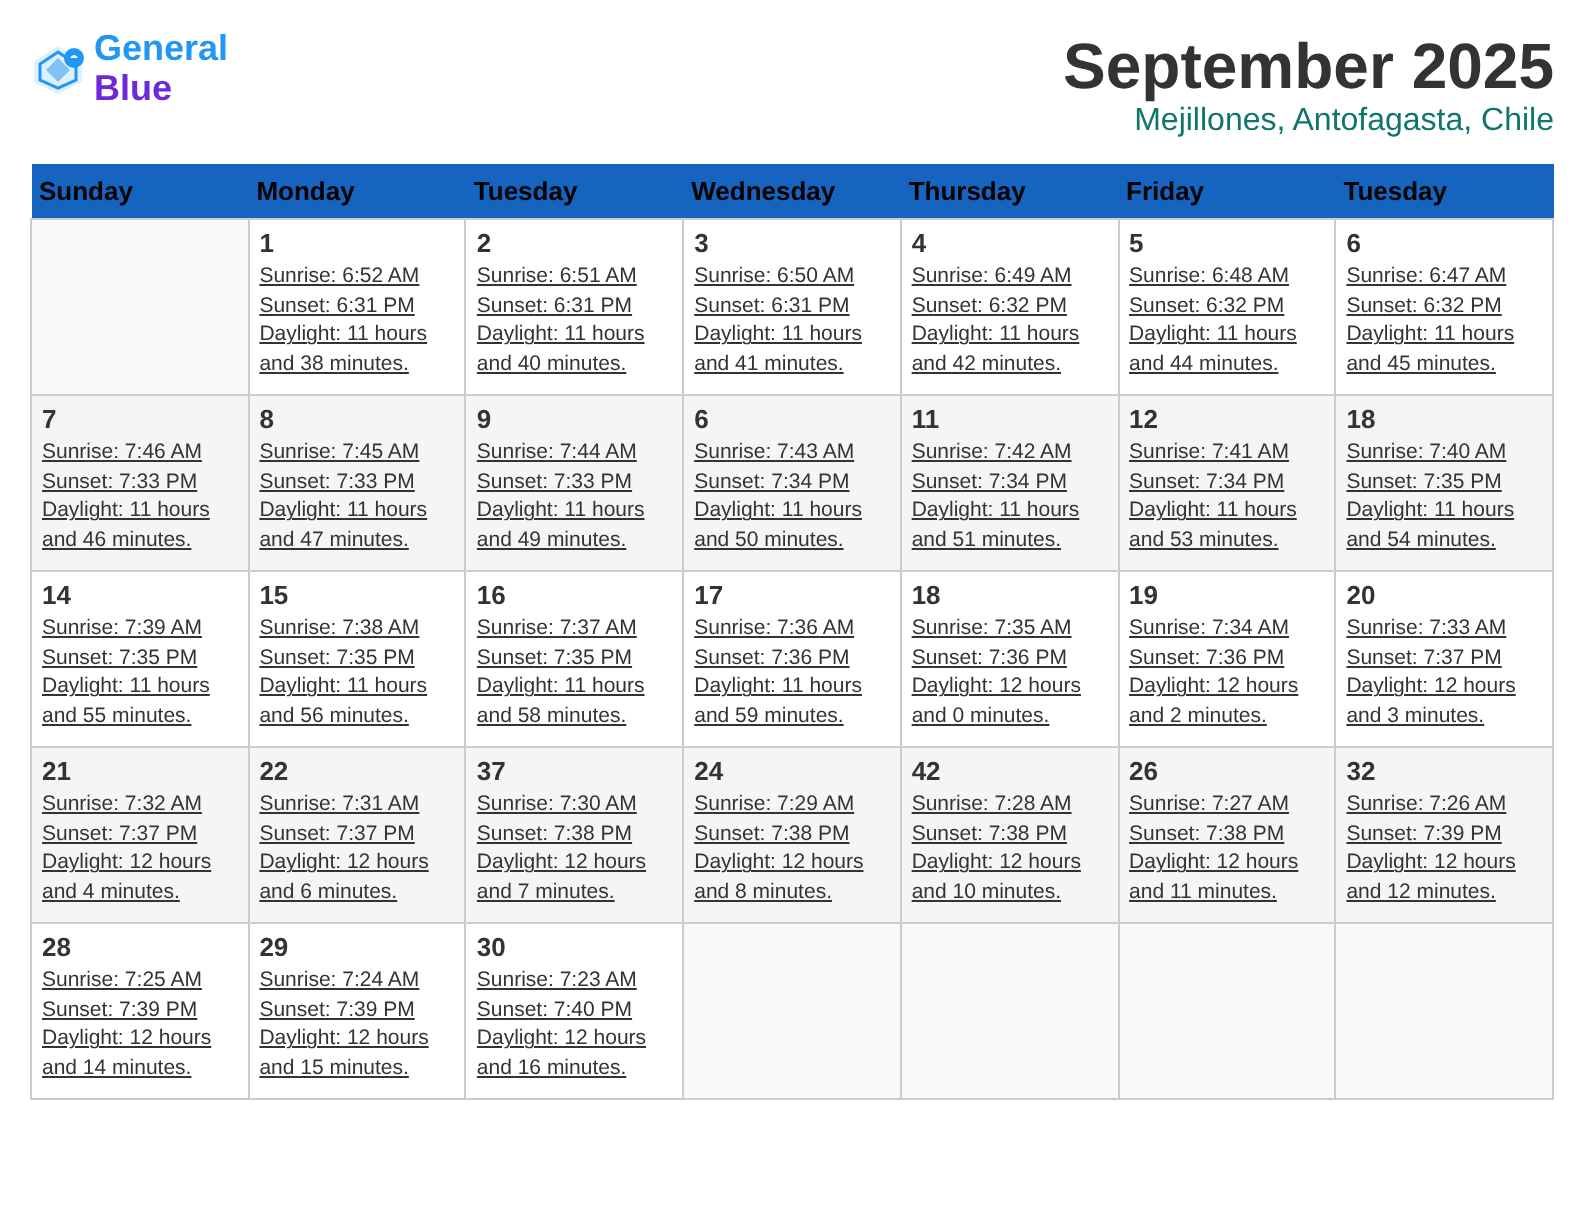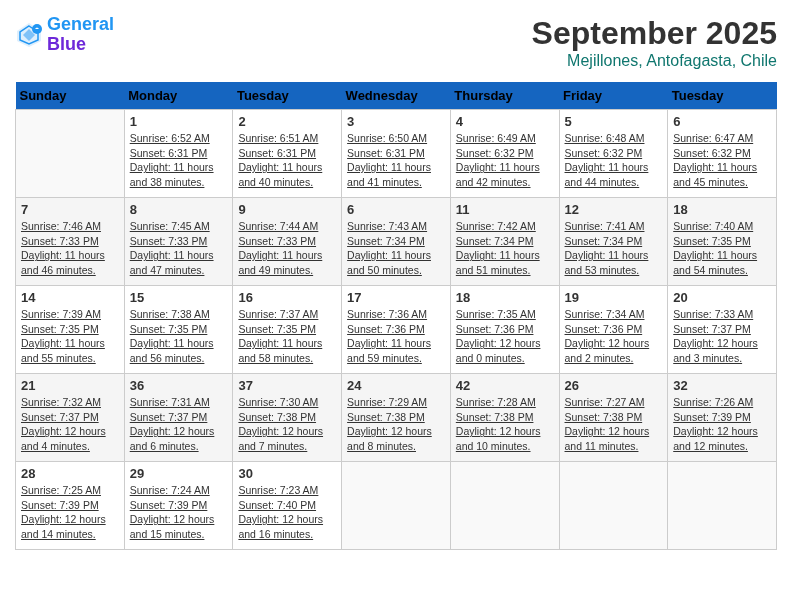--- a/index.html
+++ b/index.html
@@ -212,21 +212,21 @@
           <span class="day-num">20</span>
           <div class="day-info">Sunrise: 7:33 AM<br>Sunset: 7:37 PM<br>Daylight: 12 hours and 3 minutes.</div>
         </td>
       </tr>
       <tr>
         <td>
           <span class="day-num">21</span>
           <div class="day-info">Sunrise: 7:32 AM<br>Sunset: 7:37 PM<br>Daylight: 12 hours and 4 minutes.</div>
         </td>
         <td>
-          <span class="day-num">36</span>
+          <span class="day-num">22</span>
           <div class="day-info">Sunrise: 7:31 AM<br>Sunset: 7:37 PM<br>Daylight: 12 hours and 6 minutes.</div>
         </td>
         <td>
           <span class="day-num">37</span>
           <div class="day-info">Sunrise: 7:30 AM<br>Sunset: 7:38 PM<br>Daylight: 12 hours and 7 minutes.</div>
         </td>
         <td>
           <span class="day-num">24</span>
           <div class="day-info">Sunrise: 7:29 AM<br>Sunset: 7:38 PM<br>Daylight: 12 hours and 8 minutes.</div>
         </td>

